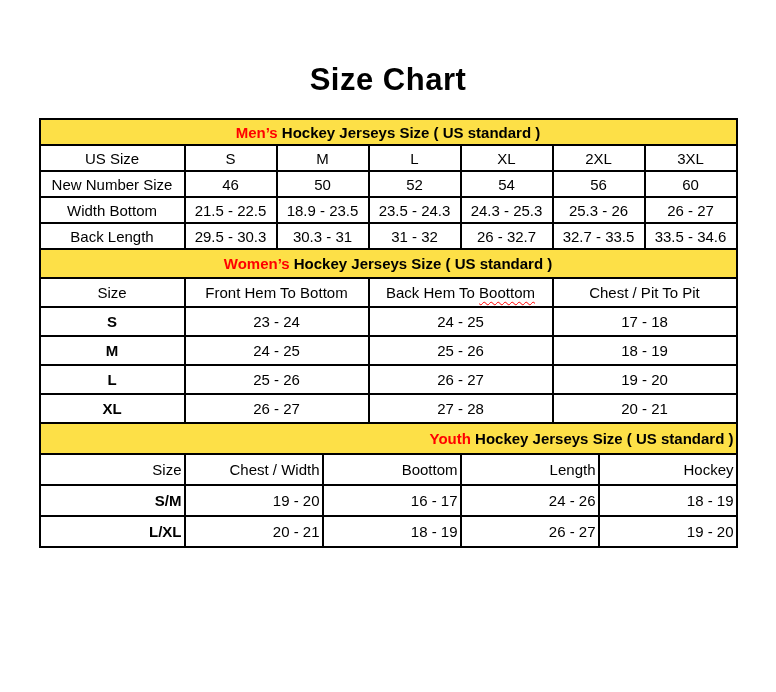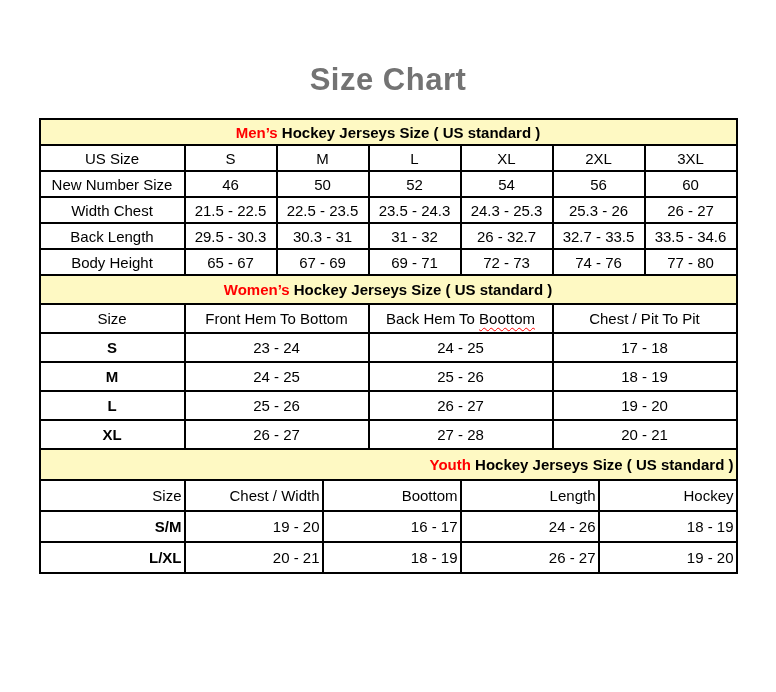--- a/index.html
+++ b/index.html
@@ -5,21 +5,21 @@
   html, body { margin:0; padding:0; }
   body {
     width:776px; height:692px; overflow:hidden;
     background:#ffffff;
     font-family:"Liberation Sans", sans-serif;
     color:#000;
   }
   .title {
     margin:0; padding-top:62px;
     text-align:center;
-    color:#737373;
+    color:#000000;
     font-size:31px;
     font-weight:bold;
     letter-spacing:0.5px;
   }
   .tables { width:699px; margin:20px auto 0; }
   table.size-table {
     border-collapse:collapse;
     table-layout:fixed;
     width:699px;
   }
@@ -27,21 +27,21 @@
   .size-table td, .size-table th {
     border:2px solid #000;
     text-align:center;
     vertical-align:middle;
     font-size:15px;
     padding:0 2px;
     overflow:hidden;
     white-space:nowrap;
   }
   .band-cell {
-    background:#fef9c3;
+    background:#fde047;
     height:36px;
     font-weight:bold;
     font-size:17px;
   }
   .band-prefix { color:#ff0000; }
   .head-row th { font-weight:normal; }
   .mens  .head-row th, .mens  td { height:24px; }
   .womens .head-row th, .womens td { height:27px;text-align:center; }
   .youth  .head-row th, .youth  td { height:29px;text-align:right; }
   .womens .row-label, .youth .row-label { font-weight:bold; }
@@ -89,46 +89,37 @@
       <tr>
         <td class="row-label">New Number Size</td>
         <td>46</td>
         <td>50</td>
         <td>52</td>
         <td>54</td>
         <td>56</td>
         <td>60</td>
       </tr>
       <tr>
-        <td class="row-label">Width Chest</td>
+        <td class="row-label">Width Bottom</td>
         <td>21.5 - 22.5</td>
-        <td>22.5 - 23.5</td>
+        <td>18.9 - 23.5</td>
         <td>23.5 - 24.3</td>
         <td>24.3 - 25.3</td>
         <td>25.3 - 26</td>
         <td>26 - 27</td>
       </tr>
       <tr>
         <td class="row-label">Back Length</td>
         <td>29.5 - 30.3</td>
         <td>30.3 - 31</td>
         <td>31 - 32</td>
         <td>26 - 32.7</td>
         <td>32.7 - 33.5</td>
         <td>33.5 - 34.6</td>
       </tr>
-      <tr>
-        <td class="row-label">Body Height</td>
-        <td>65 - 67</td>
-        <td>67 - 69</td>
-        <td>69 - 71</td>
-        <td>72 - 73</td>
-        <td>74 - 76</td>
-        <td>77 - 80</td>
-      </tr>
     </tbody>
       </table>
 
     <table class="size-table womens">
       <colgroup>
           <col class="c0">
           <col>
           <col>
           <col>
         </colgroup>

